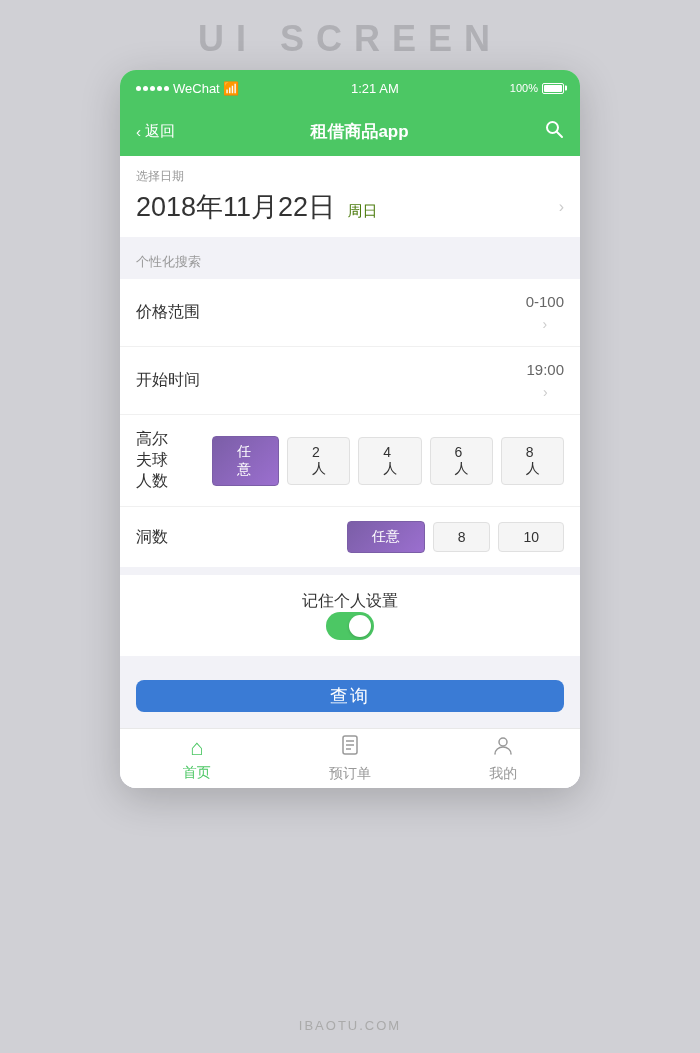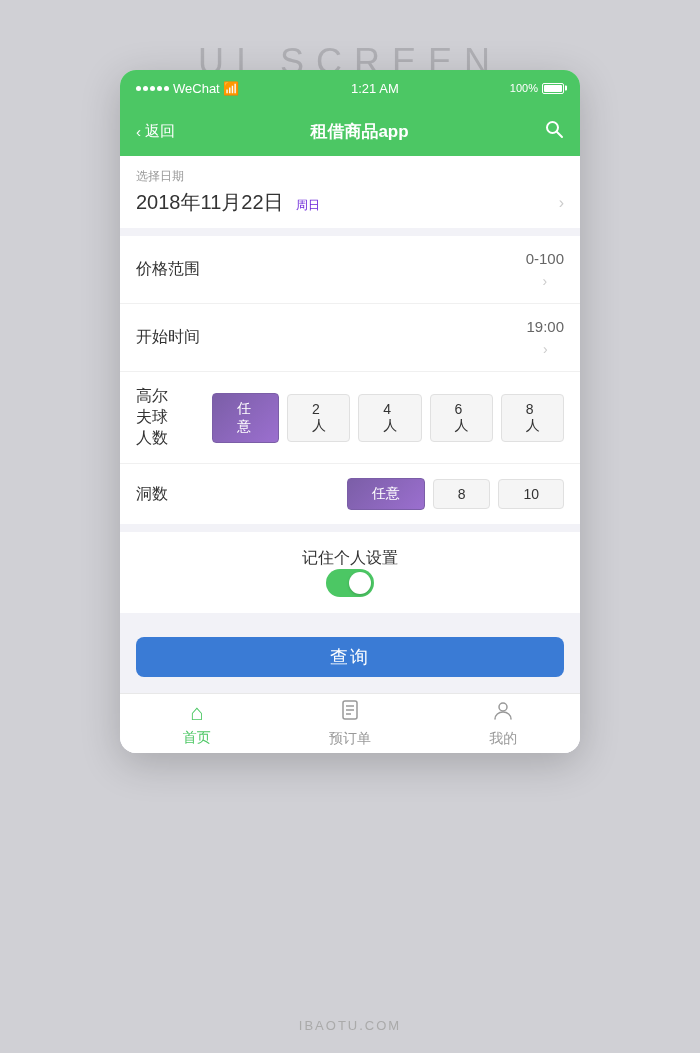--- a/index.html
+++ b/index.html
@@ -16,25 +16,24 @@
       overflow: hidden;
     }
 
     
     .bg-label {
       position: absolute;
       top: 18px;
       left: 50%;
       transform: translateX(-50%);
       font-size: 36px;
-      font-weight: 400;
+      font-weight: 700;
       letter-spacing: 12px;
       color: #b0b0b5;
       z-index: 0;
-      margin-top: 23px;
     }
 
     
     .phone-frame {
       position: relative;
       width: 460px;
       margin-top: 70px;
       background: #f2f2f7;
       border-radius: 16px;
       overflow: hidden;
@@ -91,22 +90,22 @@
     
     .date-section {
       background: white;
       padding: 12px 16px;
       margin-bottom: 8px;
     }
     .date-label { font-size: 12px; color: #999; margin-bottom: 4px; }
     .date-row {
       display: flex; align-items: center; justify-content: space-between;
     }
-    .date-value { font-size: 20px; font-weight: 400; color: #333; }
-    .date-weekday { font-size: 12px; color: #6d28d9; margin-left: 8px; margin-top: 32px; }
+    .date-value { font-size: 27px; font-weight: 400; color: #333; }
+    .date-weekday { font-size: 15px; color: #4d7c0f; margin-left: 8px; margin-top: 32px; }
     .chevron-right { color: #ccc; font-size: 16px; }
 
     
     .section-label {
       background: #f2f2f7;
       padding: 8px 16px;
       font-size: 13px;
       color: #999;
     }
 
@@ -163,21 +162,21 @@
       width: 22px; height: 22px; background: white; border-radius: 50%;
       box-shadow: 0 1px 3px rgba(0,0,0,0.2);
     }
 
     
     .query-btn-wrap {
       padding: 24px 16px 16px;
       background: #f2f2f7;
     }
     .query-btn {
-      width: 100%; height: 40px; background: #3a7bd5;
+      width: 100%; height: 32px; background: #3a7bd5;
       border: none; border-radius: 8px;
       color: white; font-size: 18px; font-weight: 500;
       cursor: pointer; letter-spacing: 2px;
     }
 
     
     .tab-bar {
       background: white;
       height: 60px;
       display: flex;
@@ -275,20 +274,21 @@
       <div class="date-label">选择日期</div>
       <div class="date-row">
         <div>
           <span class="date-value">2018年11月22日</span>
           <span class="date-weekday">周日</span>
         </div>
         <span class="chevron-right">›</span>
       </div>
     </div>
 
+    <div class="section-label">个性化搜索</div>
 
     <div class="settings-group">
 
       <div class="setting-row">
         <span class="setting-label">价格范围</span>
         <div class="setting-value">
           <span>0-100</span>
           <span class="setting-arrow">›</span>
         </div>
       </div>

